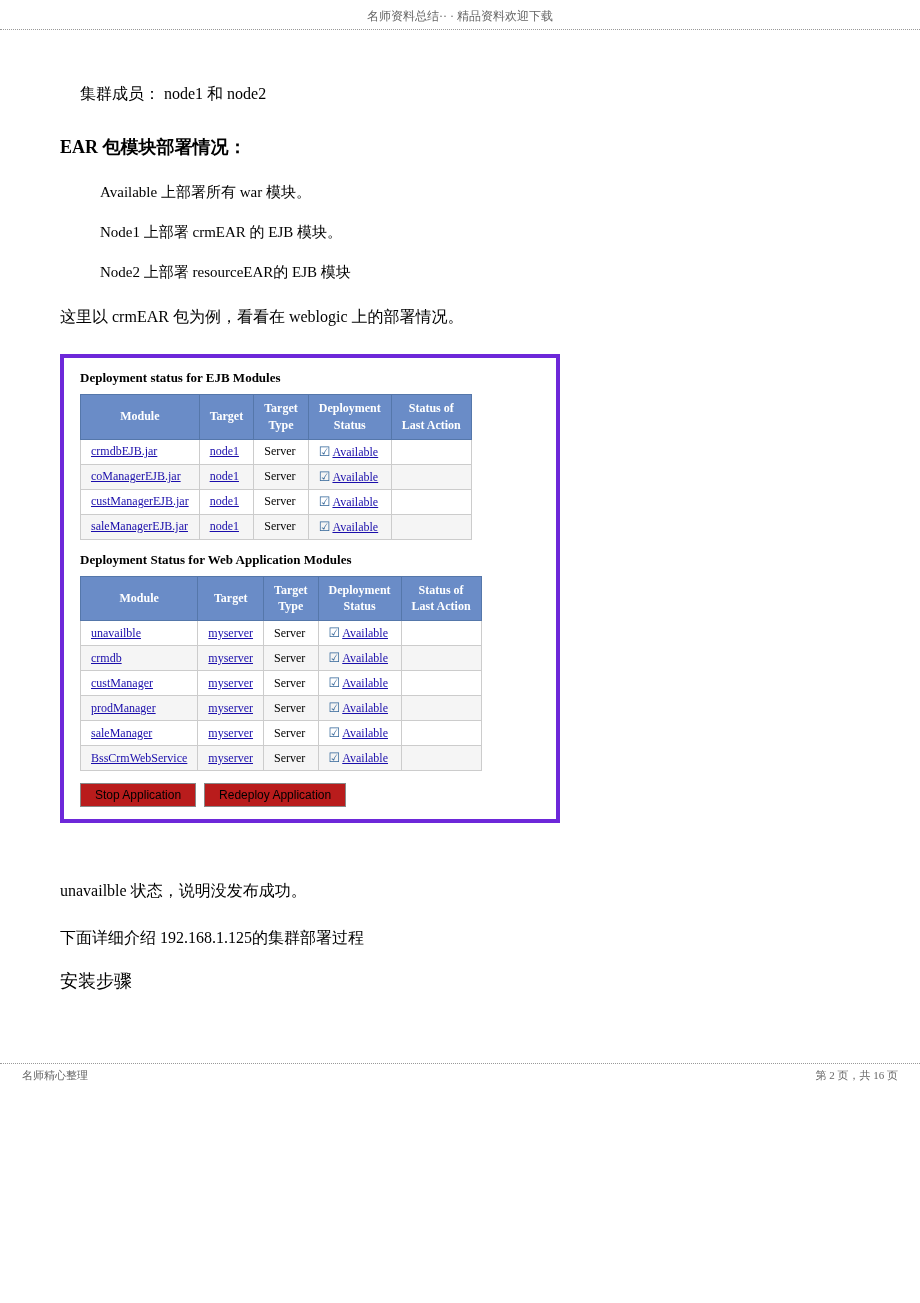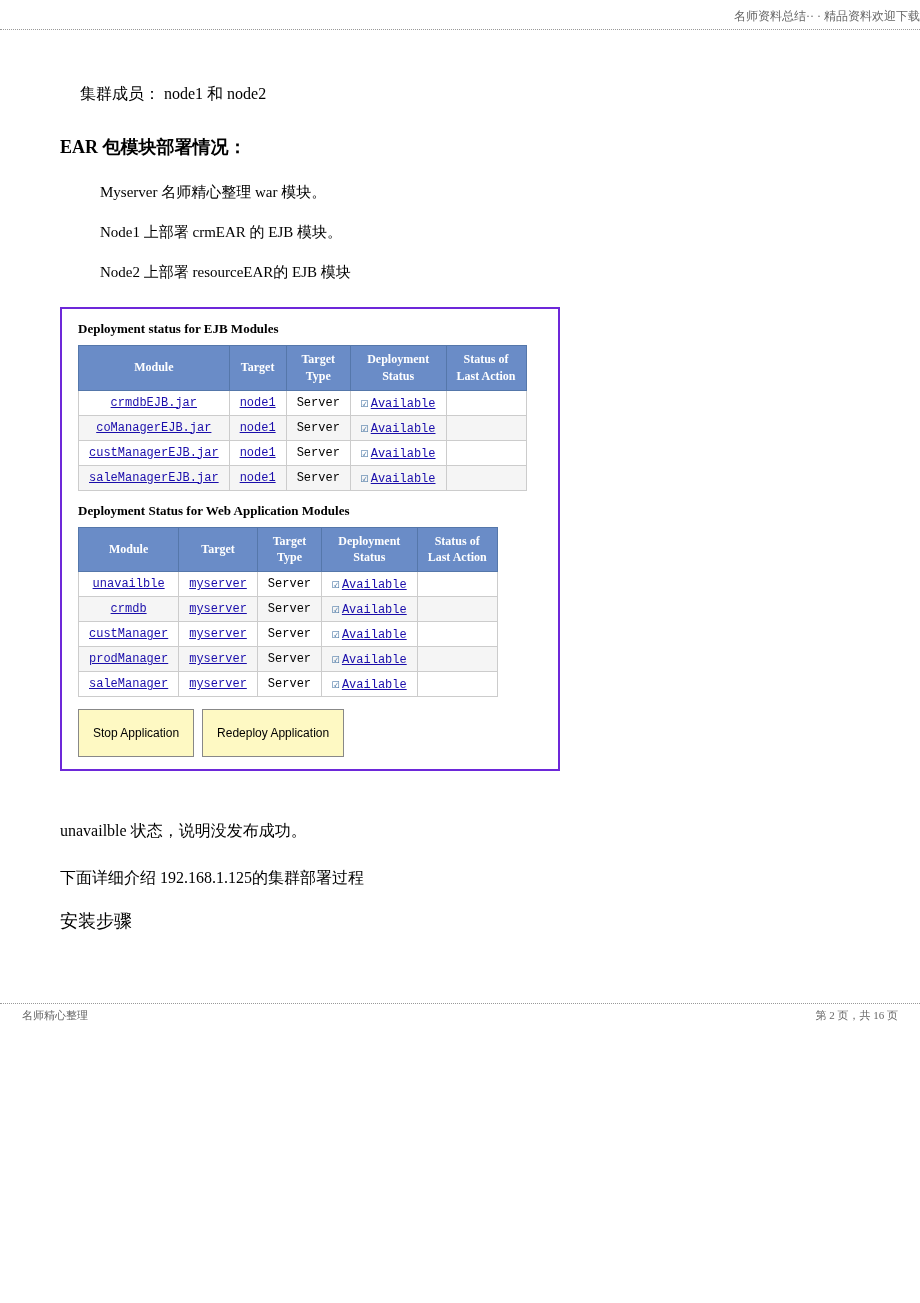--- a/index.html
+++ b/index.html
@@ -5,21 +5,21 @@
     * { margin: 0; padding: 0; box-sizing: border-box; }
     body {
       background: #fff;
       font-family: SimSun, "宋体", serif;
       font-size: 14px;
       color: #000;
       padding: 0;
       position: relative;
     }
     .page-header {
-      text-align: right;
+      text-align: center;
       font-size: 12px;
       color: #666;
       padding: 8px 0 4px 0;
       border-bottom: 1px dotted #999;
       margin-bottom: 4px;
     }
     .page-content {
       padding: 30px 60px 30px 60px;
       max-width: 920px;
       margin: 0 auto;
@@ -37,23 +37,23 @@
       margin-left: 40px;
       margin-bottom: 10px;
       font-size: 15px;
       line-height: 2;
     }
     .main-text {
       font-size: 16px;
       margin: 20px 0 16px 0;
     }
     .deployment-panel {
-      border: 2px solid #6d28d9;
+      border: 4px solid #6d28d9;
       padding: 12px 16px;
-      margin: 10px 0 28px 0;
+      margin: 10px 0 36px 0;
       background: #fff;
       display: inline-block;
       min-width: 500px;
     }
     .panel-title {
       font-size: 13px;
       font-weight: bold;
       margin-bottom: 8px;
     }
     table.deploy-table {
@@ -65,23 +65,22 @@
       background: #6a8cc7;
       color: #fff;
       padding: 5px 10px;
       border: 1px solid #5577aa;
       text-align: center;
       font-weight: bold;
     }
     table.deploy-table td {
       padding: 4px 10px;
       border: 1px solid #ccc;
-      text-align: center;
+      text-align: left;
       background: #fff;
-      font-family: Liberation Mono, monospace;
     }
     table.deploy-table tr:nth-child(even) td {
       background: #f5f5f5;
     }
     .link-text {
       color: #1a0dab;
       text-decoration: underline;
       cursor: pointer;
     }
     .avail-link {
@@ -92,22 +91,22 @@
       color: #336699;
       margin-right: 2px;
       font-size: 13px;
     }
     .button-row {
       display: flex;
       gap: 8px;
       margin-top: 8px;
     }
     .action-button {
-      padding: 16px 14px;
-      background: #fef9c3;
+      padding: 4px 14px;
+      background: #b91c1c;
       border: 1px solid #888;
       font-size: 12px;
       cursor: pointer;
       color: #000;
     }
     .bottom-text {
       font-size: 16px;
       margin: 18px 0 10px 0;
       line-height: 1.8;
     }
@@ -142,30 +141,33 @@
   <div class="cluster-line">
     <span>集群成员：  node1 和  node2</span>
   </div>
 
   <div class="section-title">
     <span>EAR 包模块部署情况：</span>
   </div>
 
   <div>
     <div class="subsection">
-      <span>Myserver 名师精心整理   war 模块。</span>
+      <span>Available 上部署所有   war 模块。</span>
     </div>
     <div class="subsection">
       <span>Node1 上部署  crmEAR 的 EJB 模块。</span>
     </div>
     <div class="subsection">
       <span>Node2 上部署  resourceEAR的 EJB 模块</span>
     </div>
   </div>
 
+  <div class="main-text">
+    <span>这里以  crmEAR  包为例，看看在   weblogic 上的部署情况。</span>
+  </div>
 
   <div class="deployment-panel">
 
     
     <div class="panel-title">
       <span>Deployment status for EJB Modules</span>
     </div>
     <table class="deploy-table">
       <thead>
         <tr>
@@ -251,20 +253,27 @@
       <td><span class="checkmark">☑</span><span class="avail-link">Available</span></td>
       <td></td>
     </tr>
           <tr>
       <td><span class="link-text">saleManager</span></td>
       <td><span class="link-text">myserver</span></td>
       <td>Server</td>
       <td><span class="checkmark">☑</span><span class="avail-link">Available</span></td>
       <td></td>
     </tr>
+          <tr>
+      <td><span class="link-text">BssCrmWebService</span></td>
+      <td><span class="link-text">myserver</span></td>
+      <td>Server</td>
+      <td><span class="checkmark">☑</span><span class="avail-link">Available</span></td>
+      <td></td>
+    </tr>
         </tbody>
     </table>
 
     
     <div class="button-row">
       <button class="action-button">Stop Application</button>
       <button class="action-button">Redeploy Application</button>
     </div>
 
   </div>

